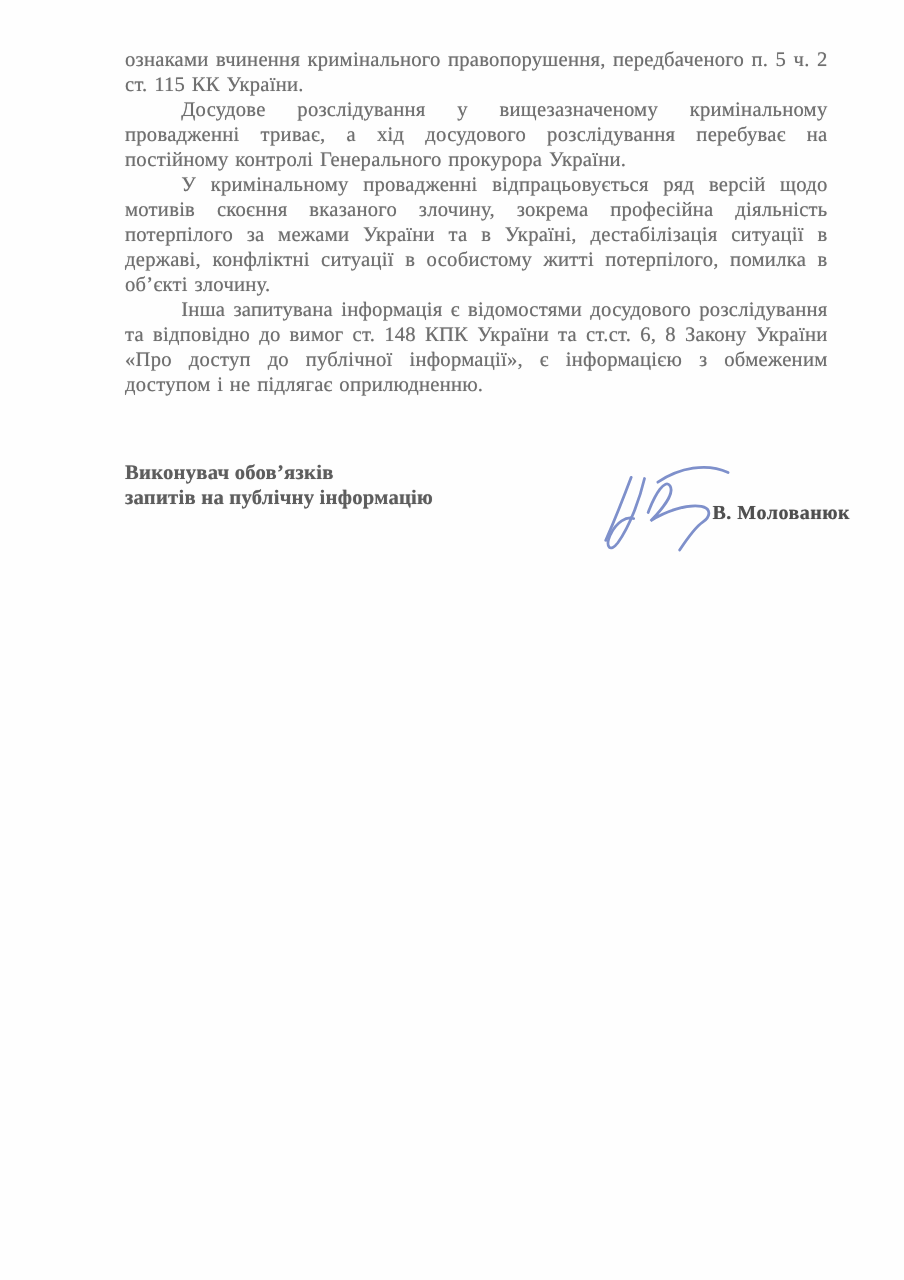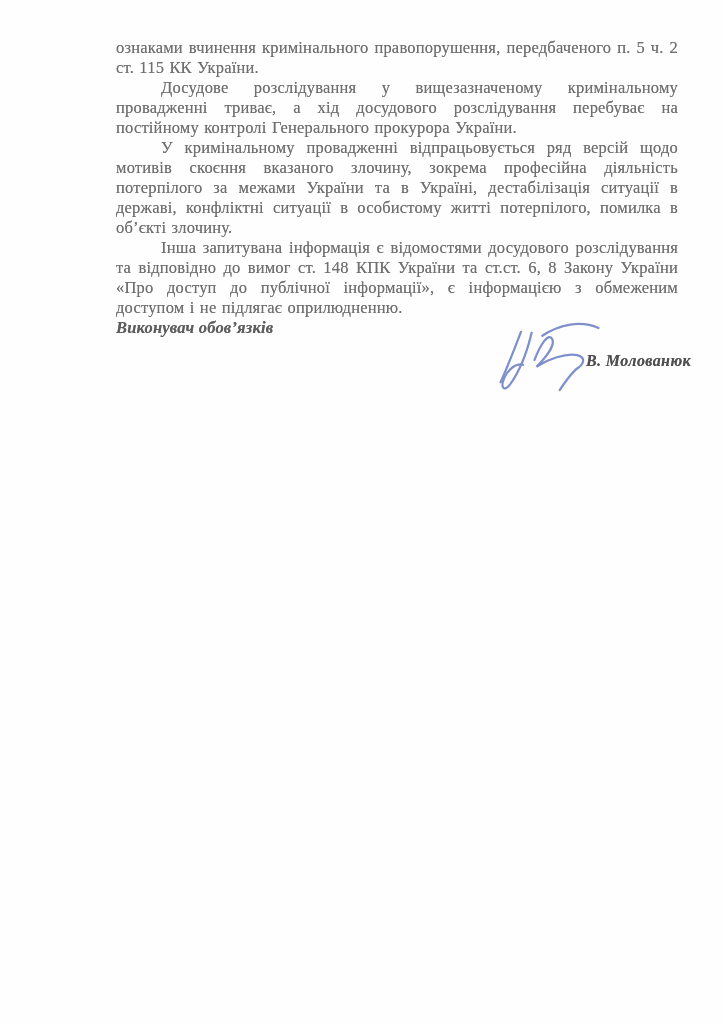--- a/index.html
+++ b/index.html
@@ -10,41 +10,41 @@
   .page {
     position: relative;
     width: 723px;
     height: 1024px;
     background: #fefefe;
     overflow: hidden;
     font-family: "Liberation Serif", "DejaVu Serif", serif;
   }
   .content {
     position: absolute;
-    left: 116px;
+    left: 100px;
     top: 38px;
     width: 562px;
   }
   .para {
     margin: 0;
     font-size: 16.5px;
     line-height: 20px;
     text-align: justify;
     color: #6f6f6f;
     text-shadow: 0 0 0.6px #9a9a9a;
     letter-spacing: 0.2px;
     word-spacing: 1px;
   }
   .para.indent {
     text-indent: 45px;
   }
   .sig-block {
     position: relative;
+    margin-top: 50px;
     height: 120px;
-    font-style: italic;
   }
   .sig-left {
     position: absolute;
     left: 0;
     top: 0;
     width: 300px;
   }
   .position-line {
     font-size: 16.5px;
     line-height: 20px;
@@ -83,20 +83,21 @@
     <p class="para indent">Досудове розслідування у вищезазначеному кримінальному провадженні триває, а хід досудового розслідування перебуває на постійному контролі Генерального прокурора України.</p>
 
     <p class="para indent">У кримінальному провадженні відпрацьовується ряд версій щодо мотивів скоєння вказаного злочину, зокрема професійна діяльність потерпілого за межами України та в Україні, дестабілізація ситуації в державі, конфліктні ситуації в особистому житті потерпілого, помилка в об’єкті злочину.</p>
 
     <p class="para indent">Інша запитувана інформація є відомостями досудового розслідування та відповідно до вимог ст. 148 КПК України та ст.ст. 6, 8 Закону України «Про доступ до публічної інформації», є інформацією з обмеженим доступом і не підлягає оприлюдненню.</p>
 
 
     <div class="sig-block">
       <div class="sig-left">
         <div class="position-line">Виконувач обов’язків</div>
+        <div class="position-line">запитів на публічну інформацію</div>
       </div>
 
       <svg class="sig-scribble" viewBox="0 0 130 80" xmlns="http://www.w3.org/2000/svg">
         <g fill="none" stroke="#6d81c4" stroke-width="2.3" stroke-linecap="round" opacity="0.88">
           <path d="M34,12 C28,28 20,48 13,64"></path>
           <path d="M45,13 C41,30 33,52 23,66 C17,74 12,70 17,59 C22,49 30,44 36,46"></path>
           <path d="M48,41 C54,25 62,13 66,19 C70,25 60,38 50,48 C62,40 80,34 92,36 C101,38 99,45 93,49 C87,53 80,63 74,72"></path>
           <path d="M56,16 C74,4 96,0 114,8"></path>
         </g>
       </svg>

